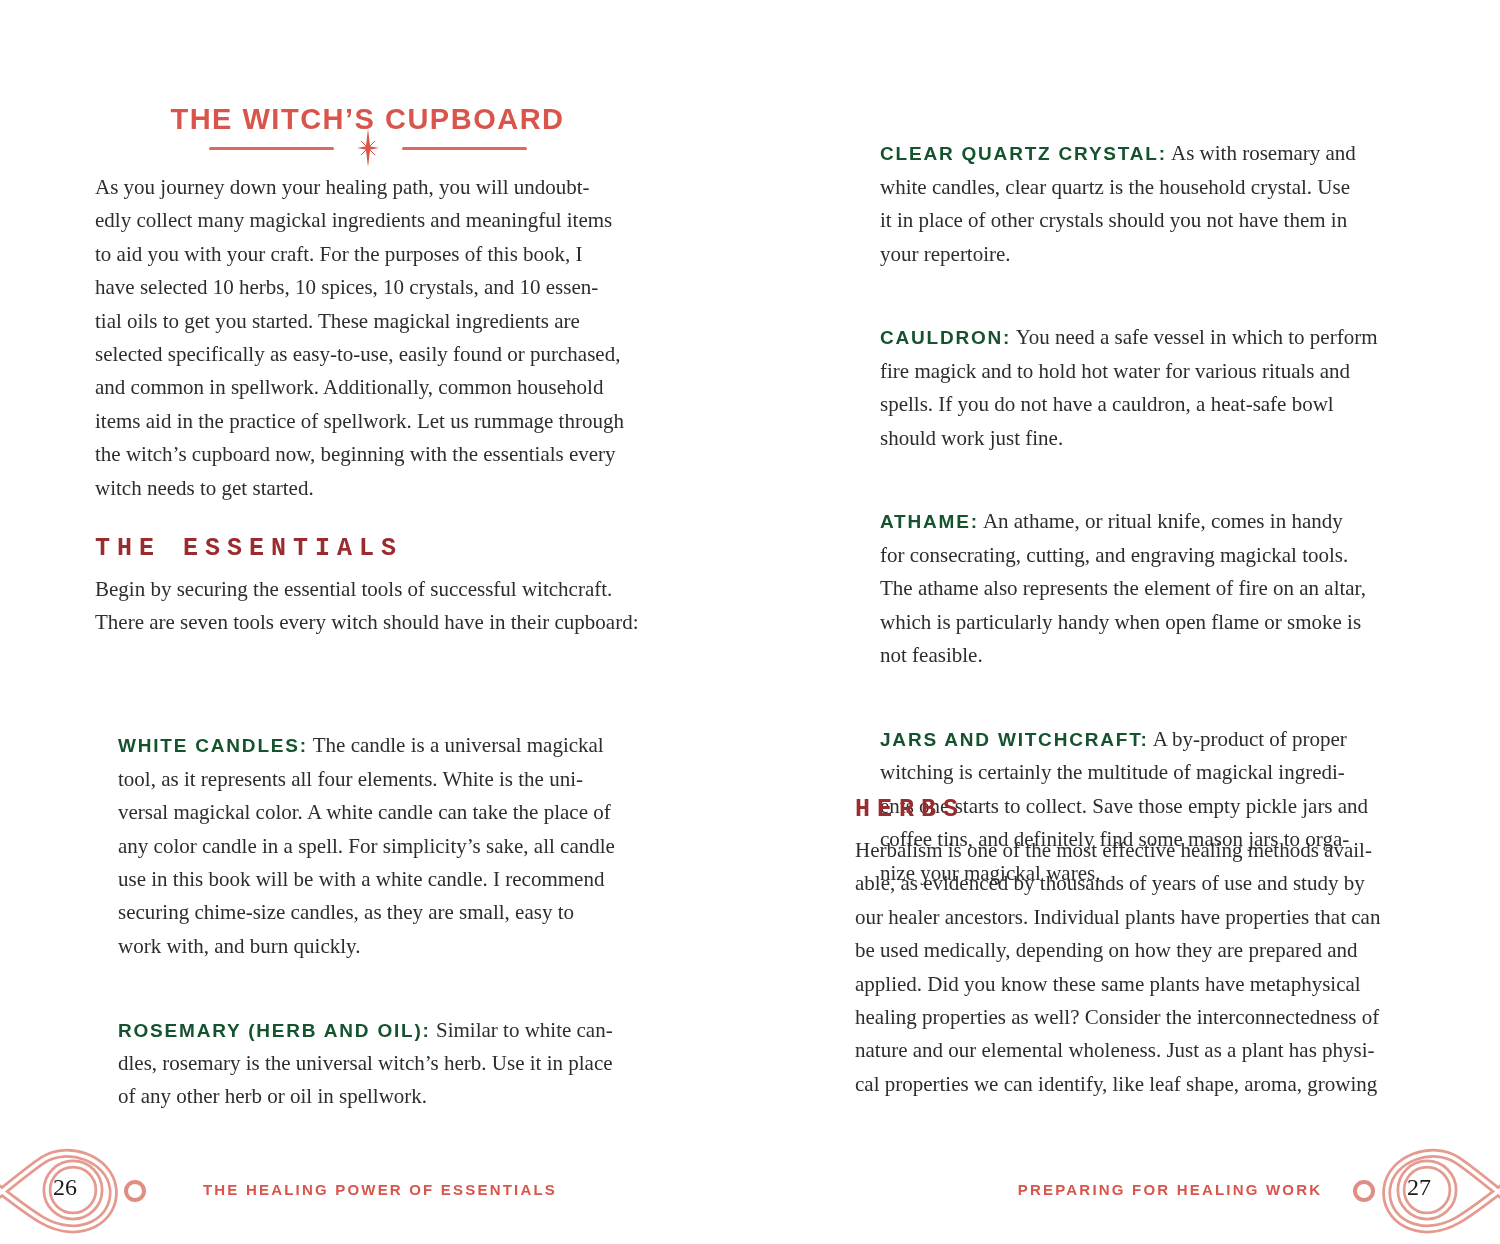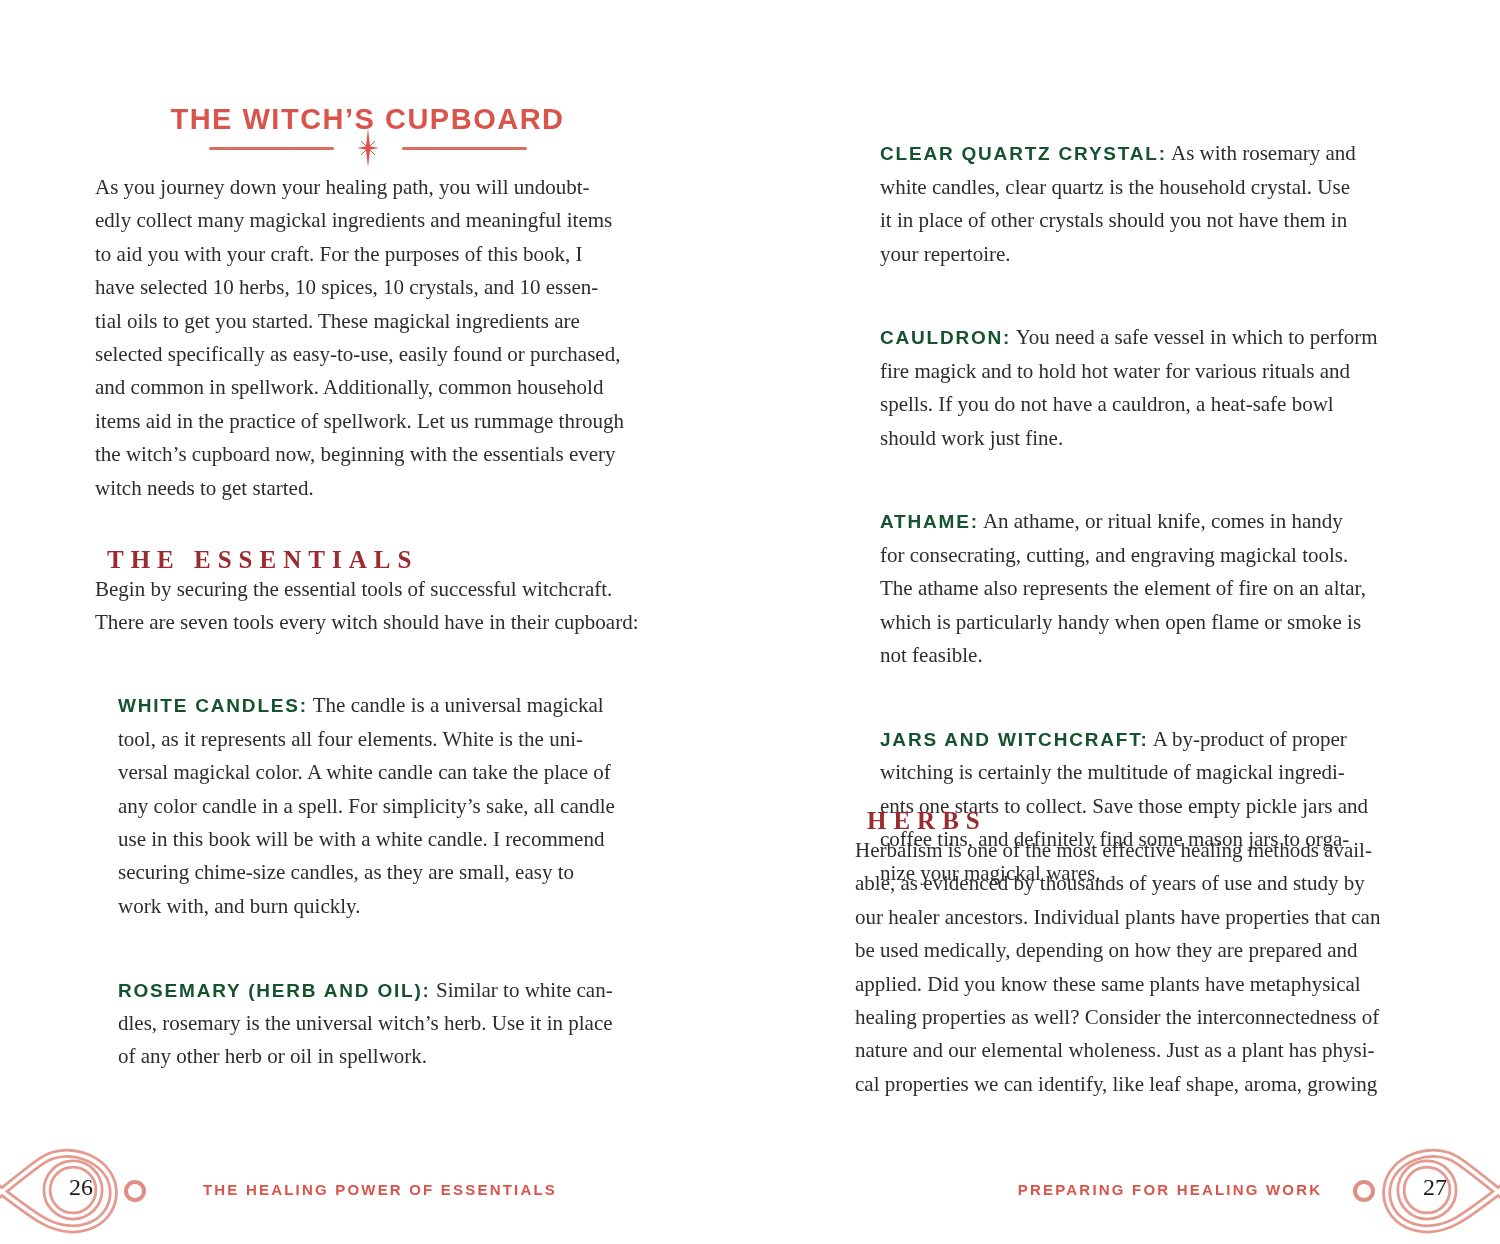--- a/index.html
+++ b/index.html
@@ -19,26 +19,26 @@
   .divider{
     position:absolute;top:128px;left:0;width:545px;height:40px;
     display:flex;align-items:center;justify-content:center;gap:20px;
   }
   .divider .rule{height:3px;width:125px;background:#dd6a5f;border-radius:2px;}
   .body-text{
     font-size:21px;line-height:33.4px;white-space:pre-line;margin:0;
   }
   #intro{position:absolute;top:171px;left:0;}
   .section-heading{
-    font-family:Liberation Serif, serif;font-weight:700;color:#9a2b2e;
-    font-size:25px;letter-spacing:7px;margin:12px;white-space:nowrap;
+    font-family:Liberation Mono, monospace;font-weight:700;color:#9a2b2e;
+    font-size:25px;letter-spacing:7px;margin:0;white-space:nowrap;
   }
   #essentials-heading{position:absolute;top:534px;left:0;}
   #essentials-intro{position:absolute;top:573px;left:0;}
-  #left-entries{position:absolute;top:656px;left:23px;width:600px;}
+  #left-entries{position:absolute;top:696px;left:23px;width:600px;}
   #right-entries{position:absolute;top:104px;left:25px;width:600px;}
   .entry{margin:0 0 17px 0;}
   .entry-label{
     font-family:"Liberation Sans", sans-serif;font-weight:700;
     font-size:19px;letter-spacing:1.8px;color:#14532d;
   }
   #herbs-heading{position:absolute;top:795px;left:0;}
   #herbs-body{position:absolute;top:834px;left:0;}
 
   .footer-title{
@@ -52,21 +52,21 @@
     position:absolute;width:14px;height:14px;border:4.5px solid #e08d84;
     border-radius:50%;top:1180px;background:#fff;
   }
   #ring-left{left:124px;}
   #ring-right{left:1353px;}
   .corner-ornament{position:absolute;top:1142px;width:240px;height:100px;}
   #ornament-left{left:-75px;}
   #ornament-right{left:1335px;transform:scaleX(-1);}
   .page-number{
     position:absolute;top:1174px;font-size:24px;color:#1c1c1c;z-index:3;
-    font-family:"Liberation Serif", serif;width:40px;text-align:right;
+    font-family:"Liberation Serif", serif;width:40px;text-align:left;
   }
   #page-number-left{left:53px;}
   #page-number-right{left:1407px;}
 </style>
 </head>
 <body>
 
 <div class="page-col" id="left-col">
   <h1 class="chapter-title">THE WITCH’S CUPBOARD</h1>
 

